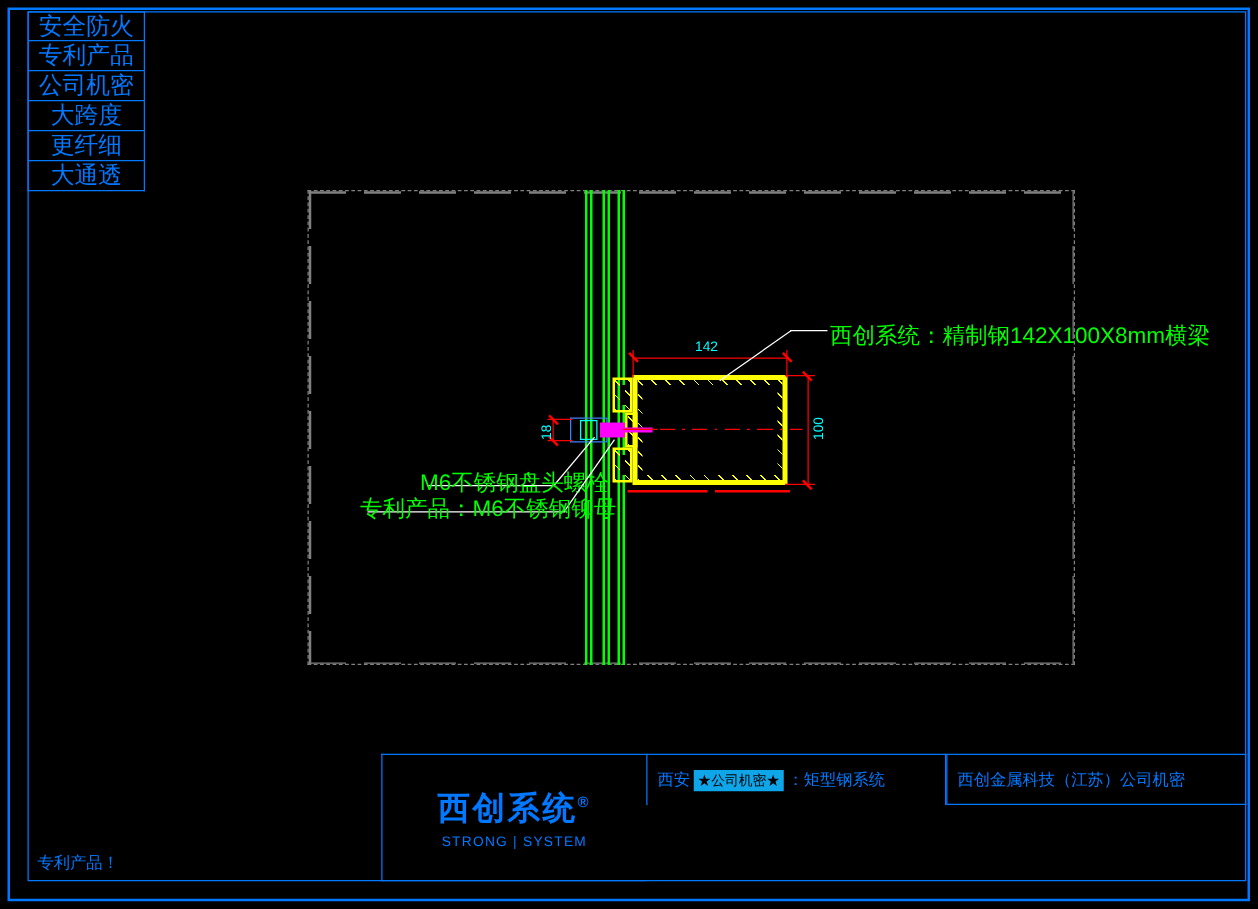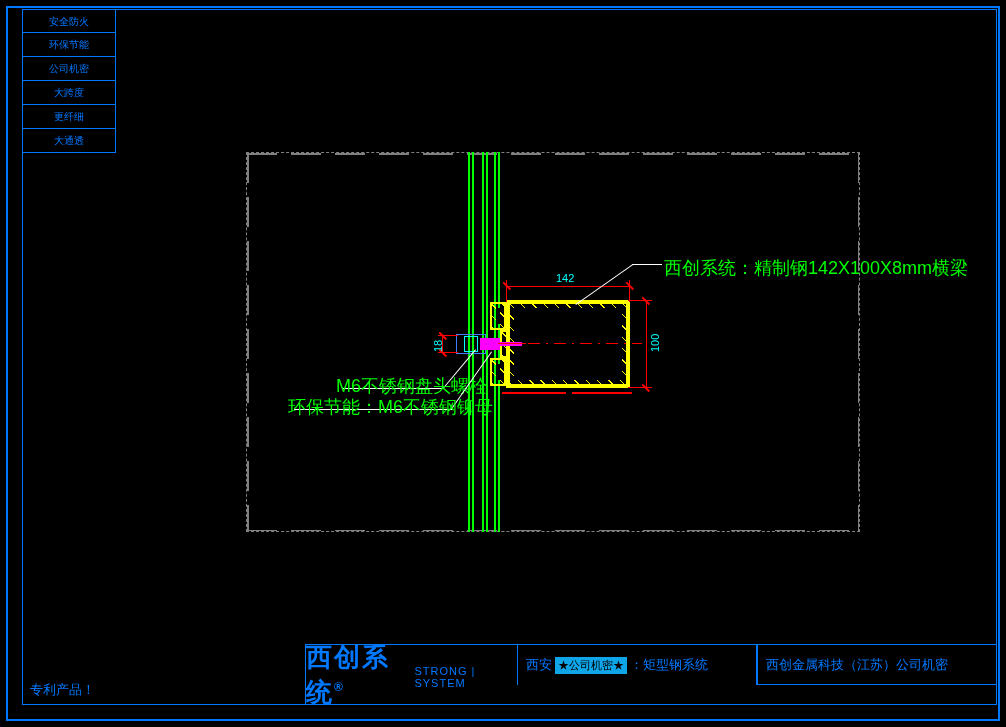--- a/index.html
+++ b/index.html
@@ -22,21 +22,21 @@
   position: absolute;
   left: 22px;
   top: 9px;
 }
 .side-label {
   border: 1px solid #0078ff;
   border-top: none;
   width: 94px;
   height: 24px;
   color: #0078ff;
-  font-size: 10px;
+  font-size: 19px;
   text-align: center;
   line-height: 24px;
 }
 .side-label:first-child { border-top: 1px solid #0078ff; }
 
 .patent-text {
   position: absolute;
   left: 30px;
   bottom: 28px;
   color: #0078ff;
@@ -46,22 +46,23 @@
 .title-block {
   position: absolute;
   right: 9px;
   bottom: 22px;
   display: flex;
 }
 .title-logo {
   border: 1px solid #0078ff;
   border-right: none;
   width: 212px;
-  height: 61px;
-  display: flex;
+  height: 102px;
+  display: flex;
+  flex-direction: column;
   align-items: center;
   justify-content: center;
   color: #0078ff;
 }
 .title-logo-main { font-size: 26px; font-weight: bold; letter-spacing: 2px; }
 .title-logo-main sup { font-size: 12px; }
 .title-logo-sub { font-size: 11px; letter-spacing: 1px; margin-top: 4px; }
 .title-right {
   display: flex;
   flex-direction: row;
@@ -182,21 +183,21 @@
 }
 </style>
 </head>
 <body>
 
 <div class="frame outer-frame"></div>
 <div class="frame inner-frame"></div>
 
 <div class="side-labels">
   <div class="side-label">安全防火</div>
-  <div class="side-label">环保节能</div>
+  <div class="side-label">专利产品</div>
   <div class="side-label">公司机密</div>
   <div class="side-label">大跨度</div>
   <div class="side-label">更纤细</div>
   <div class="side-label">大通透</div>
 </div>
 
 <div class="patent-text">专利产品！</div>
 
 <div class="title-block">
   <div class="title-logo">
@@ -280,17 +281,17 @@
   <div class="annotation" style="left:418px; top:104px;">西创系统：精制钢142X100X8mm横梁</div>
 
   <div class="leader" style="left:230px; top:198px; width:50px; height:1px;
               transform: rotate(130deg); transform-origin: left top;"></div>
   <div class="leader" style="left:96px; top:236px; width:102px; height:1px;"></div>
   <div class="annotation" style="left:90px; top:222px;text-align:right;">M6不锈钢盘头螺栓</div>
 
   <div class="leader" style="left:246px; top:200px; width:70px; height:1px;
               transform: rotate(125deg); transform-origin: left top;"></div>
   <div class="leader" style="left:48px; top:257px; width:158px; height:1px;"></div>
-  <div class="annotation" style="left:42px; top:243px;">环保节能：M6不锈钢铆母</div>
+  <div class="annotation" style="left:42px; top:243px;">专利产品：M6不锈钢铆母</div>
 
   <div class="dim-line" style="left:256px; top:240px; width:64px; height:1.5px;"></div>
   <div class="dim-line" style="left:326px; top:240px; width:60px; height:1.5px;"></div>
 </div>
 
 </body></html>

